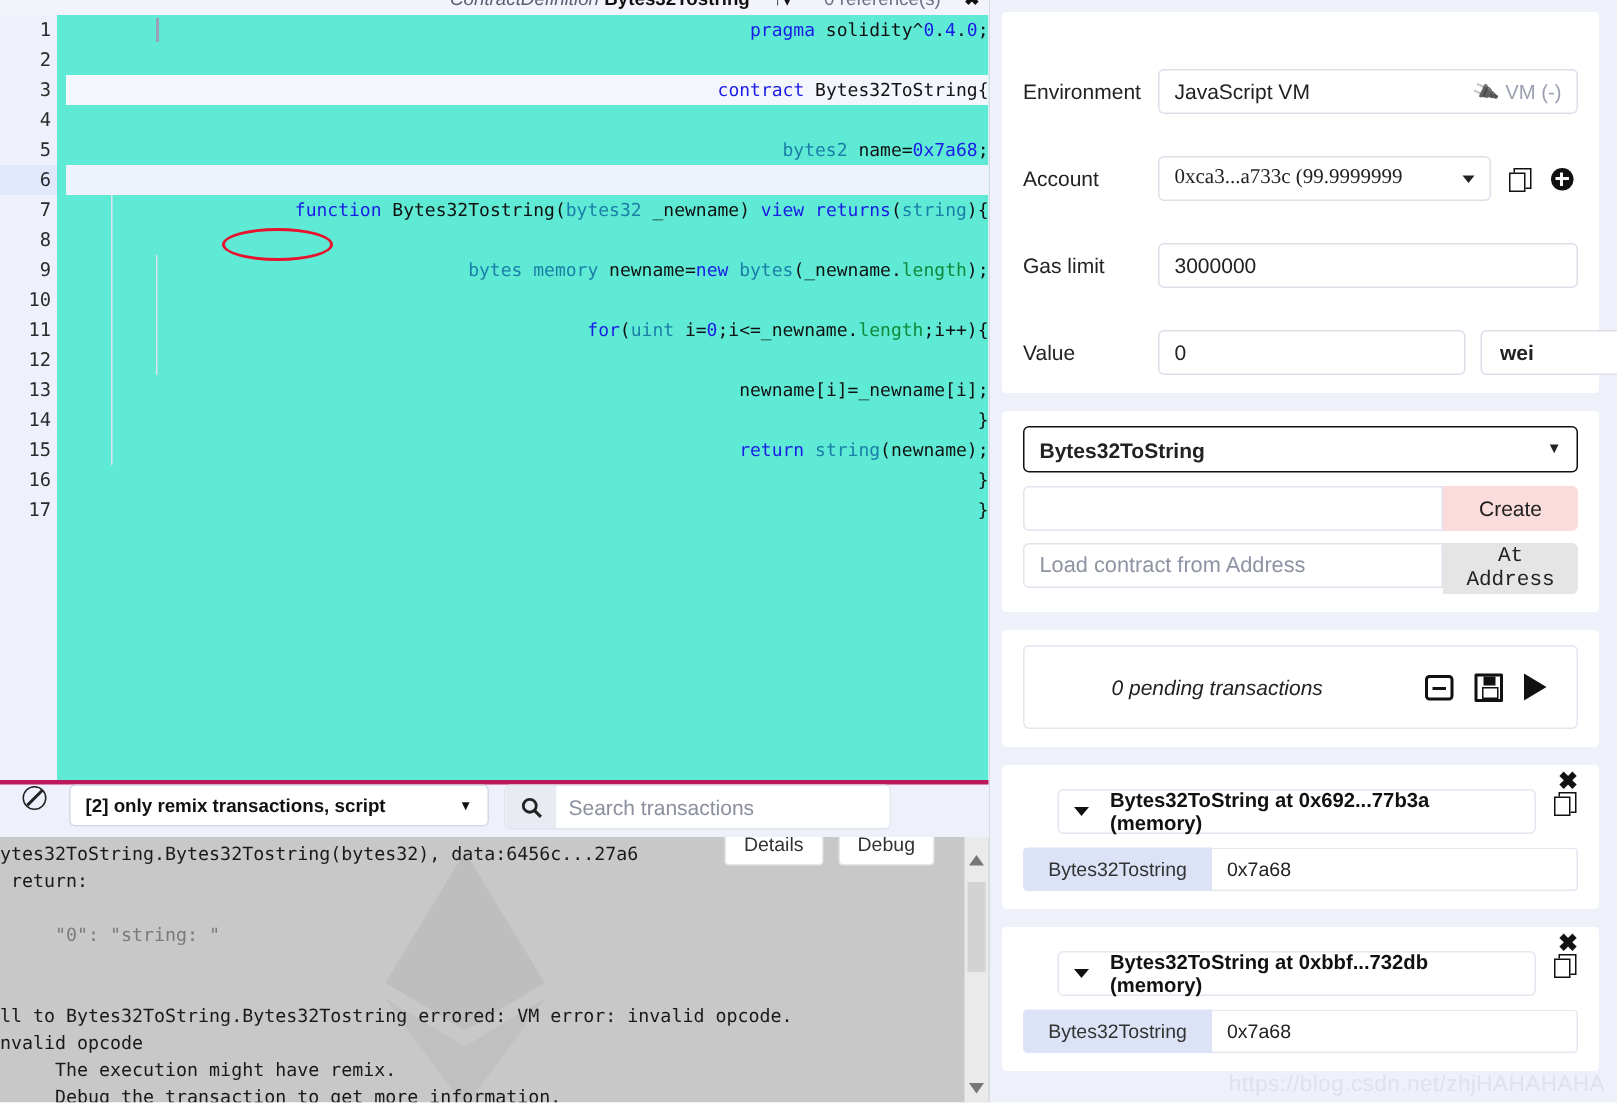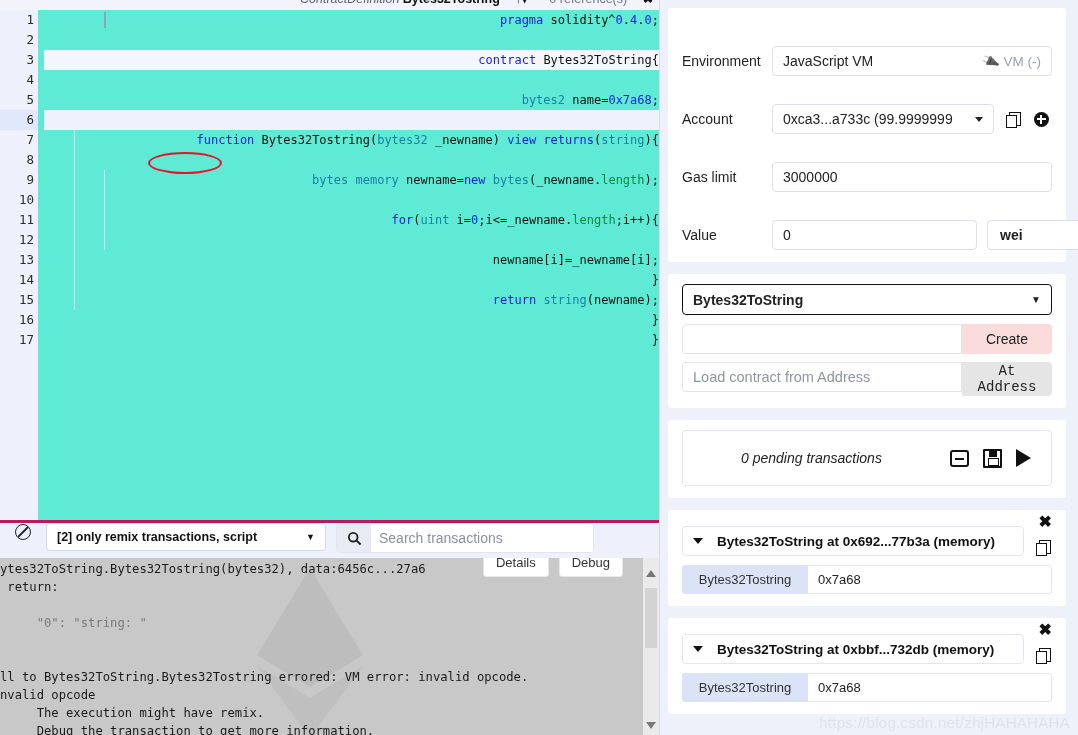--- a/index.html
+++ b/index.html
@@ -458,23 +458,24 @@
   
   .dep-card { position: relative; padding-top: 16px; }
   .close-x {
     position: absolute;
     right: 14px; top: 4px;
     font-size: 16px; font-weight: bold;
     color: #111; cursor: pointer;
     line-height: 1;
   }
   .dep-head {
-    display: flex; align-items: flex-end;
+    display: flex; align-items: flex-start;
     gap: 10px;
     margin-bottom: 9px;
+    margin-left: 23px;
   }
   .dep-title-box {
     flex: 1;
     border: 1px solid #e4e6ef;
     border-radius: 4px;
     height: 30px;
     display: flex; align-items: center;
     padding: 0 10px;
     gap: 14px;
     cursor: pointer;
@@ -645,21 +646,21 @@
           <span>JavaScript VM</span>
           <span class="vm-tag">
             <span class="plug-icon">🔌</span>
             <span>VM (-)</span>
           </span>
         </div>
       </div>
 
       <div class="row">
         <div class="row-label">Account</div>
-        <div class="field" style="flex:0 0 222px;">
+        <div class="field" style="flex:0 0 222px;font-family:Liberation Serif, serif;">
           <span>0xca3...a733c (99.9999999</span>
           <span class="caret-dn" style="margin-left:auto;"></span>
         </div>
         <div class="icon-btn">
           <span class="copy-icon"></span>
         </div>
         <div class="icon-btn">
           <span class="plus-circle"></span>
         </div>
       </div>

